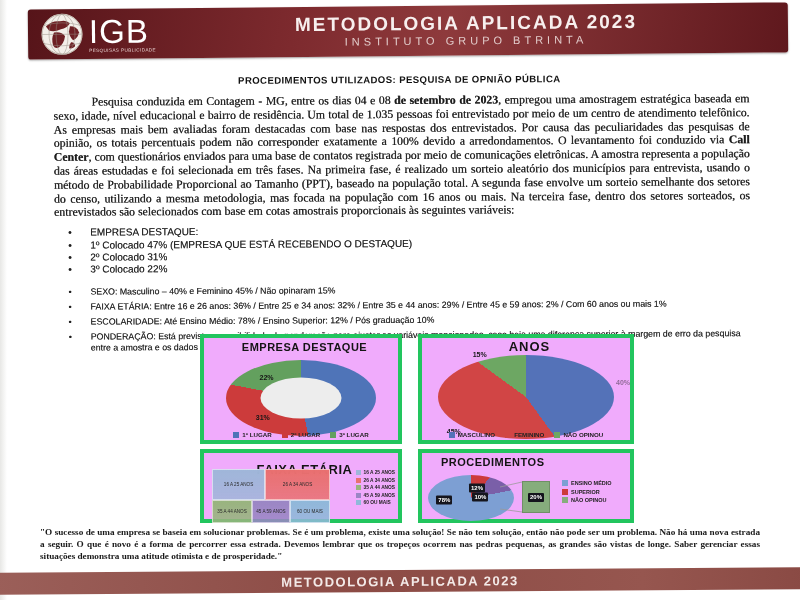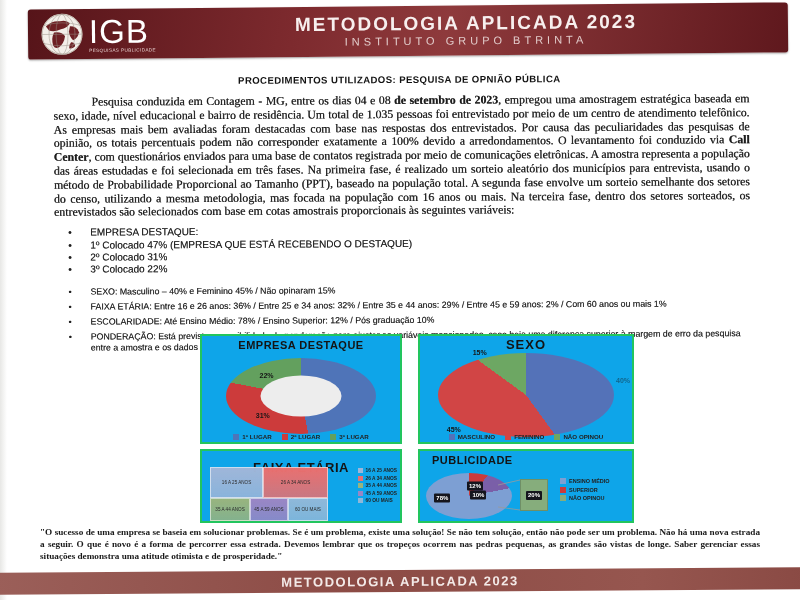--- a/index.html
+++ b/index.html
@@ -36,21 +36,21 @@
   .b-group.small{font-size:8.8px;line-height:1.3;margin-top:10px;}
   .b-group.small .b-item{margin-bottom:3.5px;}
   .b-item{display:flex;text-shadow:.2px 0 0 rgba(25,25,25,.6);}
   .b-dot{width:22px;flex:0 0 22px;text-align:left;padding-left:2px;}
   .b-text{flex:1;}
 
   
   .charts{position:absolute;left:200px;top:334px;display:grid;
         grid-template-columns:202px 216px;grid-template-rows:110px 74px;
         column-gap:16px;row-gap:5px;}
-  .panel{position:relative;background:#0ea5e9;border:2px solid #22c55e;overflow:visible;}
+  .panel{position:relative;background:#f0abfc;border:4px solid #22c55e;overflow:visible;padding-left:7px;}
   .chart-title{font-weight:bold;color:#141414;text-align:center;}
   .panel-empresa .chart-title{font-size:11px;margin-top:3px;letter-spacing:.5px;}
   .panel-sexo .chart-title{font-size:13px;margin-top:1px;letter-spacing:1px;}
   .panel-faixa .chart-title{font-size:13px;margin-top:9px;letter-spacing:.5px;}
   .panel-escolaridade .chart-title{font-size:11px;text-align:left;margin:3px 0 0 12px;letter-spacing:.5px;}
   .chart-body{position:absolute;inset:0;}
 
   .pie{position:absolute;left:50%;transform:translateX(-50%);border-radius:50%;}
   .hole{position:absolute;left:50%;top:50%;transform:translate(-50%,-50%);
         border-radius:50%;background:#ededed;}
@@ -187,21 +187,21 @@
             <span class="lg-marker" style="background: rgb(204, 59, 59);"></span>
             <span class="lg-label">2º LUGAR</span>
           </span>
           <span class="lg-item">
             <span class="lg-marker" style="background: rgb(99, 160, 94);"></span>
             <span class="lg-label">3º LUGAR</span>
           </span>
         </div>
     </div>
     <div class="panel panel-sexo" id="panel-1">
-      <div class="chart-title">SEXO</div>
+      <div class="chart-title">ANOS</div>
       <div class="chart-body">
           <div class="pie" style="width: 176px; height: 84px; top: 17px; background: conic-gradient(rgb(84, 114, 184) 0%, rgb(84, 114, 184) 40%, rgb(209, 69, 69) 40%, rgb(209, 69, 69) 85%, rgb(109, 167, 99) 85%, rgb(109, 167, 99) 100%);">
             <span class="slice-label" style="left: 105.161%; top: 32.077%; opacity: 0.45;">40%</span>
             <span class="slice-label" style="left: 8.98781%; top: 91.0122%;">45%</span>
             <span class="slice-label" style="left: 23.6686%; top: -1.67838%;">15%</span>
           </div>
         </div>
       <div class="legend bottom">
           <span class="lg-item">
             <span class="lg-marker" style="background: rgb(84, 114, 184);"></span>
@@ -259,21 +259,21 @@
             <span class="lg-marker" style="background: rgb(154, 134, 196);"></span>
             <span class="lg-label">45 A 59 ANOS</span>
           </span>
           <span class="lg-item">
             <span class="lg-marker" style="background: rgb(143, 184, 217);"></span>
             <span class="lg-label">60 OU MAIS</span>
           </span>
         </div>
     </div>
     <div class="panel panel-escolaridade" id="panel-3">
-      <div class="chart-title">PUBLICIDADE</div>
+      <div class="chart-title">PROCEDIMENTOS</div>
       <div class="chart-body">
           <div class="pie" style="width: 86px; height: 46px; top: 22px; left: 6px; transform: none; background: conic-gradient(rgb(204, 59, 59) 0%, rgb(204, 59, 59) 12%, rgb(122, 95, 168) 12%, rgb(122, 95, 168) 22%, rgb(125, 159, 211) 22%, rgb(125, 159, 211) 100%);">
             <span class="chip" style="left: 19%; top: 55%;">78%</span>
             <span class="chip" style="left: 57%; top: 29%;">12%</span>
             <span class="chip" style="left: 61%; top: 47%;">10%</span>
           </div>
           <svg class="connector" width="214" height="72">
             <line x1="78" y1="34" x2="100" y2="29" stroke="#9a9a9a" stroke-width="0.8"></line>
             <line x1="78" y1="56" x2="100" y2="59" stroke="#9a9a9a" stroke-width="0.8"></line>
           </svg>

